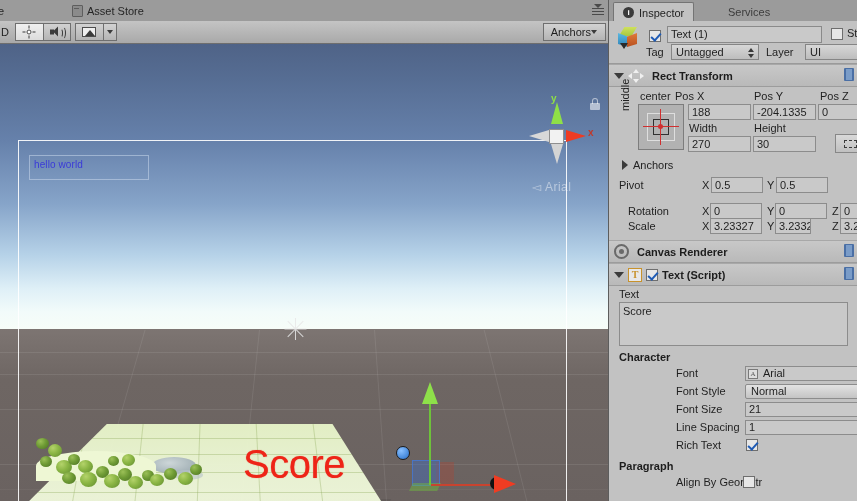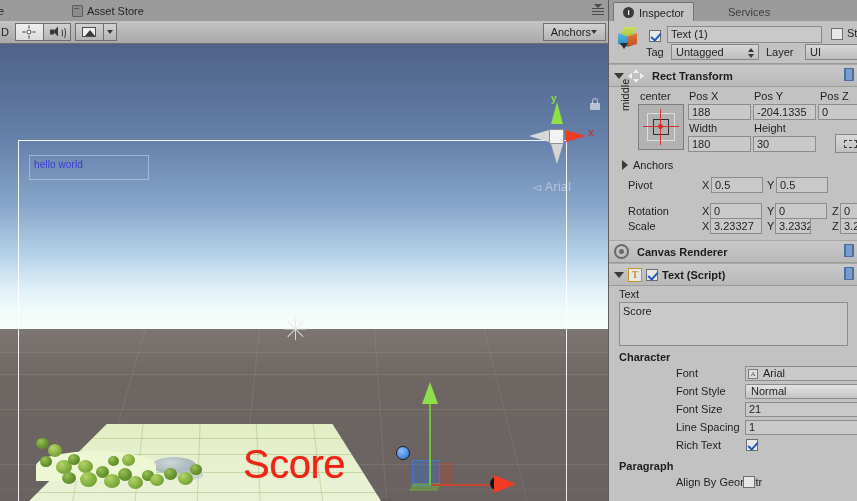--- a/index.html
+++ b/index.html
@@ -1080,39 +1080,39 @@
         <span class="lbl-center">center</span>
         <span class="lbl-middle">middle</span>
         <div class="anchor-preset">
           <span class="outer"></span>
             <span class="inner"></span>
           <span class="xh"></span>
             <span class="xv"></span>
             <span class="dot"></span>
         </div>
 
-        <span class="fld-lbl" style="left:80px; top:3px;">Pos X</span>
+        <span class="fld-lbl" style="left:66px; top:3px;">Pos X</span>
         <span class="fld-lbl" style="left:145px; top:3px;">Pos Y</span>
         <span class="fld-lbl" style="left:211px; top:3px;">Pos Z</span>
         <div class="fld" style="left:79px; top:17px; width:63px;">188</div>
         <div class="fld" style="left:144px; top:17px; width:63px;">-204.1335</div>
         <div class="fld" style="left:209px; top:17px; width:63px;">0</div>
 
         <span class="fld-lbl" style="left:80px; top:35px;">Width</span>
         <span class="fld-lbl" style="left:145px; top:35px;">Height</span>
-        <div class="fld" style="left:79px; top:49px; width:63px;">180</div>
+        <div class="fld" style="left:79px; top:49px; width:63px;">270</div>
         <div class="fld" style="left:144px; top:49px; width:63px;">30</div>
         <div class="blueprint-btn"></div>
 
         <div class="anchors-row">
           <span class="foldout closed"></span>
           <span style="font-size:11px;">Anchors</span>
         </div>
 
-        <span class="fld-lbl" style="left:19px; top:92px;text-align:right;">Pivot</span>
+        <span class="fld-lbl" style="left:10px; top:92px;text-align:right;">Pivot</span>
         <span class="fld-lbl" style="left:93px; top:92px;">X</span>
         <div class="fld" style="left:102px; top:90px; width:52px;">0.5</div>
         <span class="fld-lbl" style="left:158px; top:92px;">Y</span>
         <div class="fld" style="left:167px; top:90px; width:52px;">0.5</div>
 
         <span class="fld-lbl" style="left:19px; top:118px;">Rotation</span>
         <span class="fld-lbl" style="left:93px; top:118px;">X</span>
         <div class="fld" style="left:101px; top:116px; width:52px;">0</div>
         <span class="fld-lbl" style="left:158px; top:118px;">Y</span>
         <div class="fld" style="left:166px; top:116px; width:52px;">0</div>

